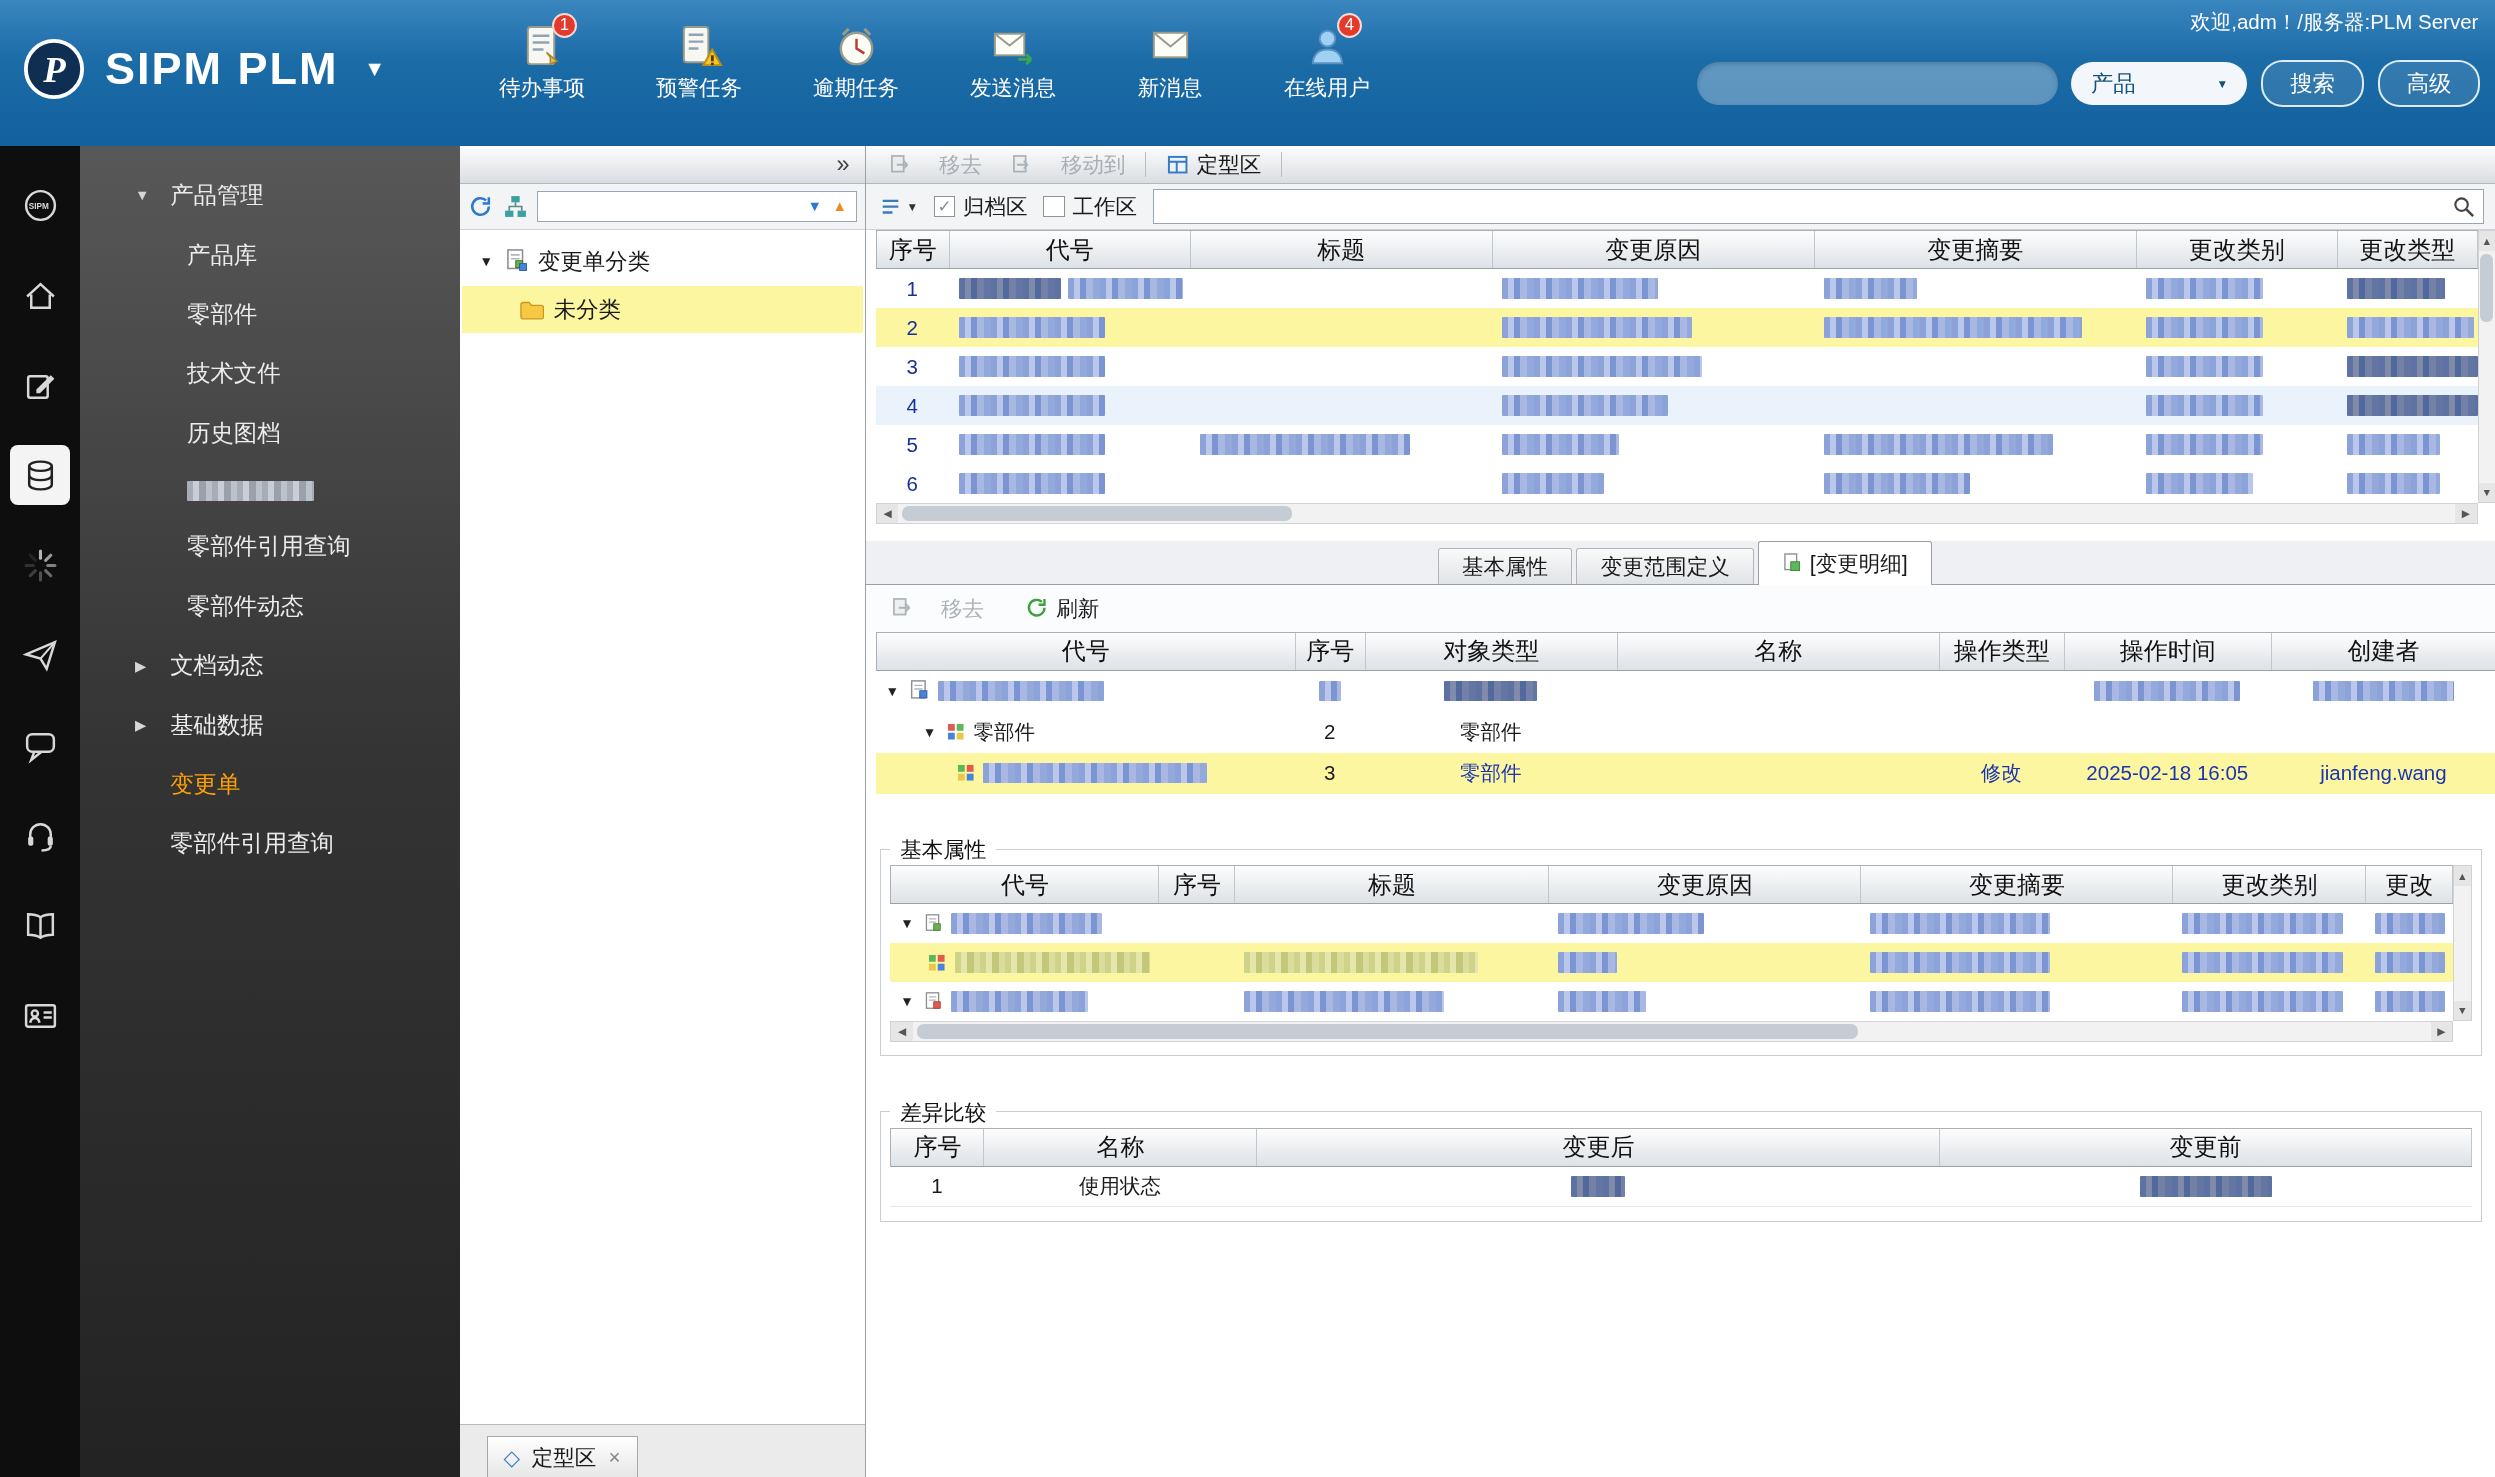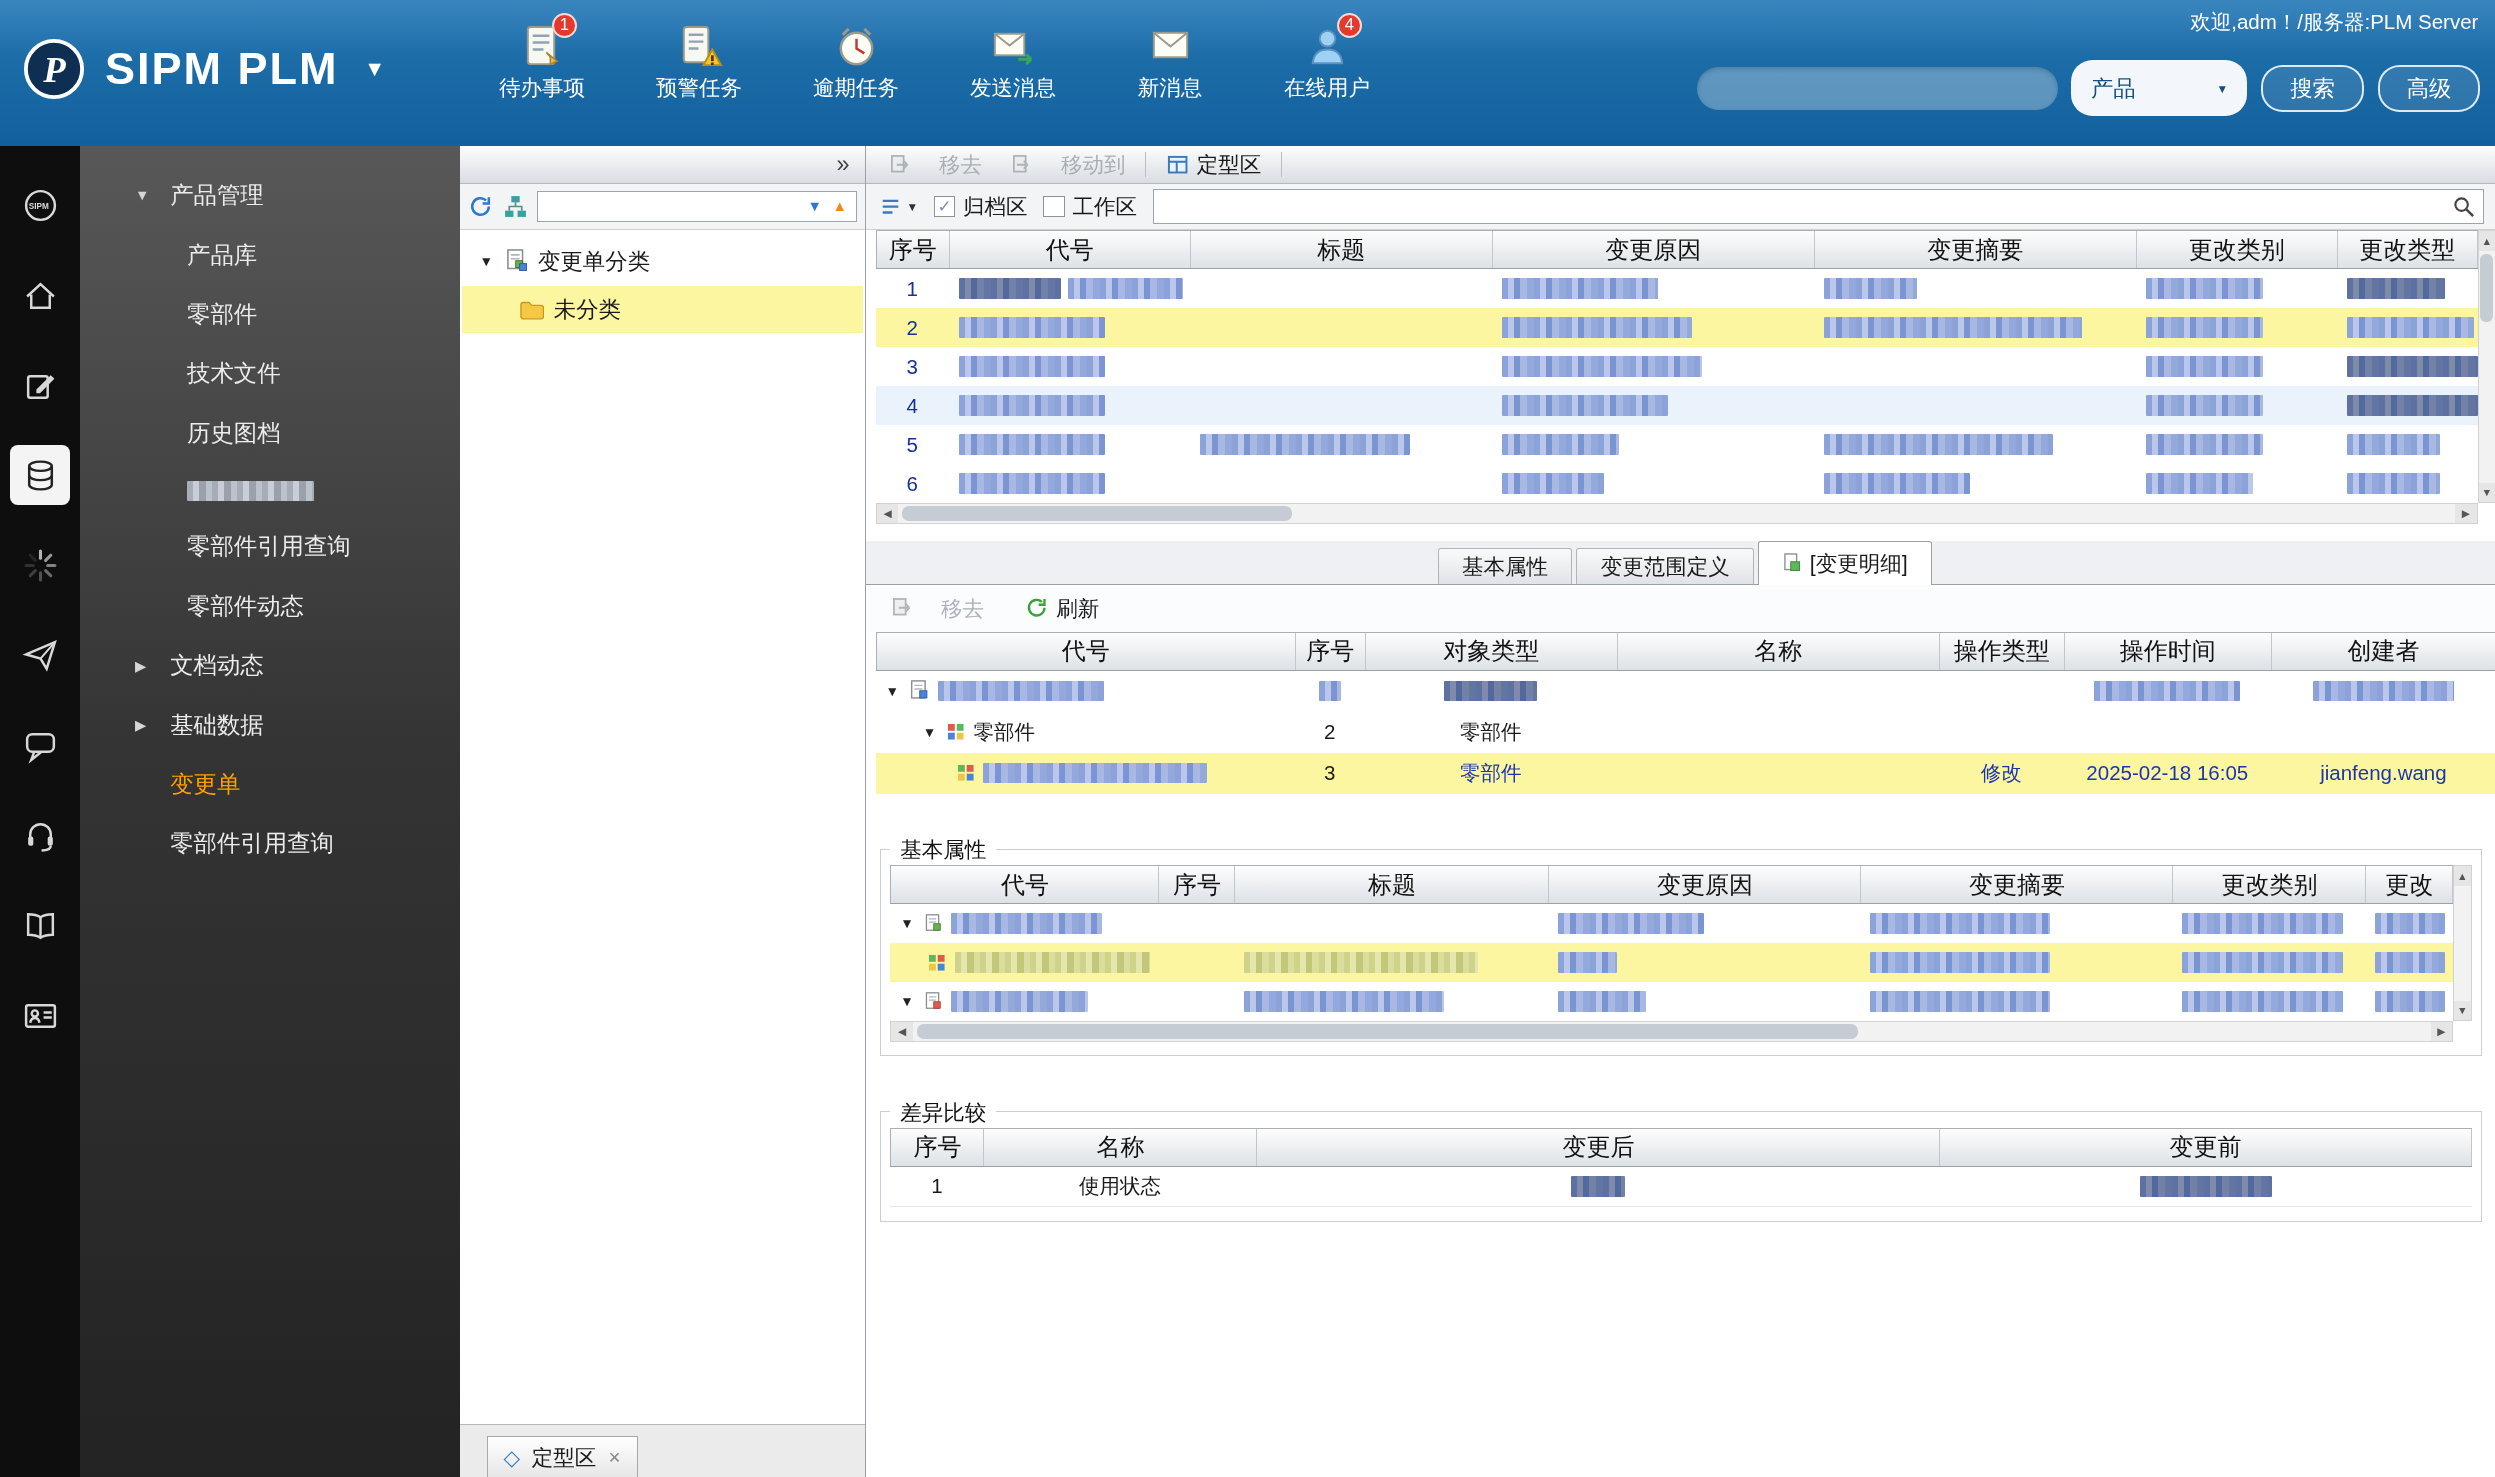--- a/index.html
+++ b/index.html
@@ -15,21 +15,21 @@
   .welcome{position:absolute;right:17.6px;top:7.8px;color:#fff;font-size:20.5px;}
   .quick{position:absolute;left:493px;top:21.5px;display:flex;gap:59px;}
   .qitem{position:relative;display:flex;flex-direction:column;align-items:center;gap:2.9px;min-width:98px;cursor:pointer;}
   .qlabel{color:#fff;font-size:21.5px;white-space:nowrap;}
   .badge{position:absolute;top:-8.8px;left:60%;min-width:25px;height:25px;border-radius:12.7px;
     background:#e23b2e;color:#fff;font-size:16.6px;display:flex;align-items:center;justify-content:center;
     border:2px solid #f7d9d6;padding:0 2.9px;box-sizing:border-box;}
   .hsearch{position:absolute;right:15.6px;top:60px;display:flex;align-items:center;gap:13.7px;}
   .search-pill{width:322px;height:43px;border-radius:21.5px;border:none;outline:none;
     background:rgba(255,255,255,.30);box-shadow:inset 0 2px 4.9px rgba(0,0,0,.18);padding:0 19.5px;font-size:21.5px;color:#fff;}
-  .cat-pill{width:176px;height:56px;border-radius:21.5px;background:#f3f7fb;color:#12507e;
+  .cat-pill{width:176px;height:43px;border-radius:21.5px;background:#f3f7fb;color:#12507e;
     display:flex;align-items:center;justify-content:space-between;padding:0 19.5px;box-sizing:border-box;font-size:22.4px;cursor:pointer;}
   .pill-btn{height:43px;border-radius:21.5px;border:2px solid rgba(255,255,255,.85);color:#fff;
     background:rgba(255,255,255,.10);padding:0 27px;font-size:22.4px;display:flex;align-items:center;cursor:pointer;}
 
   
   .rail{position:absolute;left:0;top:146px;width:80px;bottom:0;background:#0e0e0e;
     display:flex;flex-direction:column;align-items:center;padding-top:29px;gap:30px;box-sizing:border-box;}
   .rail-item{width:60px;height:60px;display:flex;align-items:center;justify-content:center;cursor:pointer;}
   .rail-item.active{background:#f4f4f4;border-radius:7.8px;}
 

